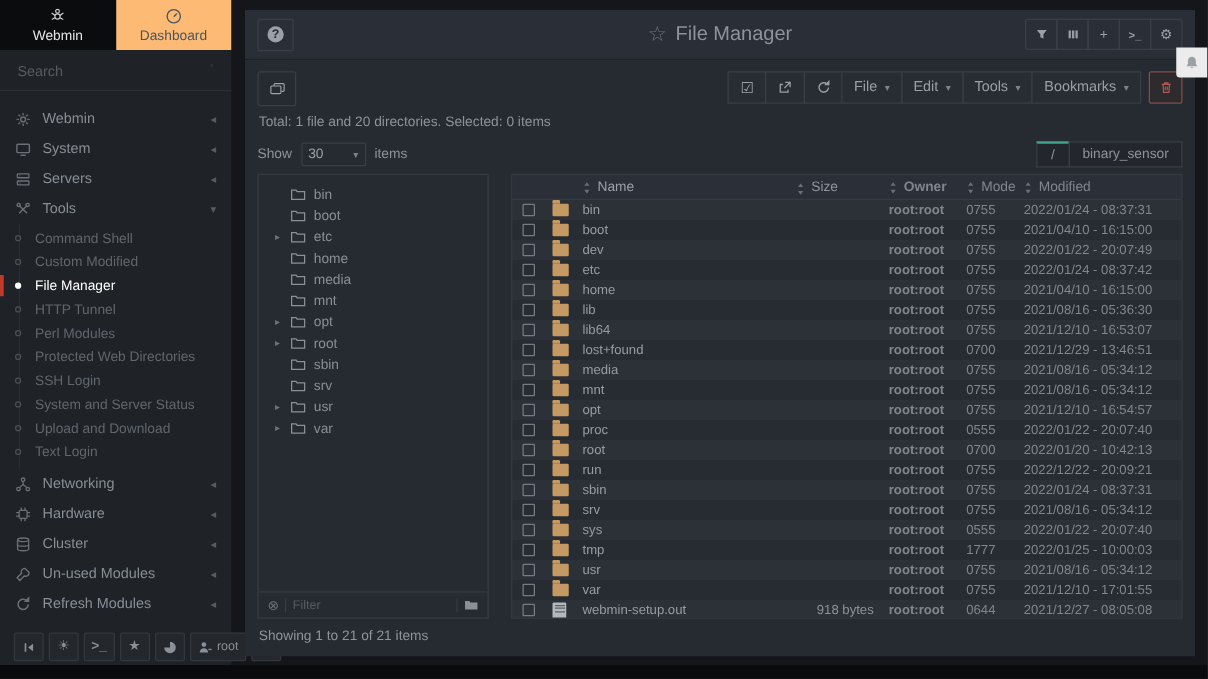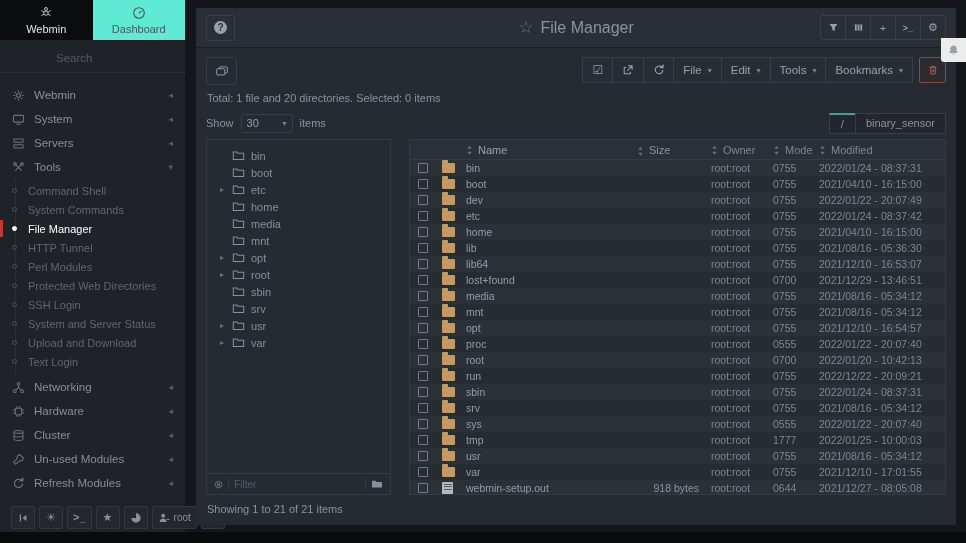--- a/index.html
+++ b/index.html
@@ -10,25 +10,25 @@
     -webkit-font-smoothing:antialiased;
   }
   svg { display:block; }
 
   
   .sidebar { position:absolute; left:0; top:0; width:185px; height:532px; background:#1f2328; }
   .side-tabs { display:flex; height:40px; }
   .side-tab { flex:1; display:flex; flex-direction:column; align-items:center; justify-content:center; gap:3px; font-size:11px; cursor:pointer; }
   .side-tab .tab-ic { width:14px; height:14px; color:#c7cbcf; }
   .side-tab.active { background:#0b0c0e; color:#e4e6e8; }
-  .side-tab.inactive { background:#5eead4; color:#4e545b; }
+  .side-tab.inactive { background:#fdba74; color:#4e545b; }
   .side-tab.inactive .tab-ic { color:#4e545b; }
 
   .search-row { display:flex; align-items:center; margin:0 0 4px 0; padding:11px 14px 8px 14px; border-bottom:1px solid #2b2f35; }
-  .search-row input { flex:1; background:transparent; border:0; outline:0; color:#9aa0a6; font-size:11.5px; font-family:"Liberation Sans",sans-serif;margin-left:42px; }
+  .search-row input { flex:1; background:transparent; border:0; outline:0; color:#9aa0a6; font-size:11.5px; font-family:"Liberation Sans",sans-serif; }
   .search-row input::placeholder { color:#565c63; }
   .search-ic { width:13px; height:13px; color:#565c63; }
 
   .menu { padding-top:6px; }
   .menu-item { display:flex; align-items:center; height:24px; padding:0 12px; gap:9px; font-size:11.5px; color:#878e95; cursor:pointer; }
   .mi-icon { width:13px; height:13px; color:#6b7178; flex:0 0 13px; }
   .mi-chev { margin-left:auto; font-size:9px; color:#565c63; }
   .submenu { position:relative; padding:2px 0 4px 0; }
   .submenu:before { content:""; position:absolute; left:15px; top:0; bottom:0; width:1px; background:#2a2e34; }
   .submenu-item { position:relative; display:flex; align-items:center; height:19px; padding-left:28px; gap:0; font-size:11px; color:#60666d; cursor:pointer; }
@@ -110,21 +110,21 @@
   .t-head { display:flex; align-items:center; height:20px; background:#2b3038; border-bottom:1px solid #363b42; font-size:11px; color:#9aa0a7; flex:0 0 20px; }
   .t-rows { overflow:hidden; }
   .t-row { display:flex; align-items:center; height:16px; font-size:10.5px; color:#969ca3; cursor:pointer; }
   .t-row:nth-child(odd) { background:#2c3138; }
   .t-row:nth-child(even) { background:#272c32; }
   .cell { display:flex; align-items:center; }
   .c-check { width:26px; flex:0 0 26px; justify-content:center; }
   .c-icon { width:30px; flex:0 0 30px; justify-content:flex-start; padding-left:6px; }
   .c-name { flex:1; min-width:0; }
   .c-size { width:100px; flex:0 0 100px; justify-content:flex-end; padding-right:12px; color:#8d939a;align-items:flex-end; }
-  .c-owner { width:62px; flex:0 0 62px; color:#80868d; }
+  .c-owner { width:62px; flex:0 0 62px; color:#80868d;font-weight:bold; }
   .c-mode { width:46px; flex:0 0 46px; color:#80868d; }
   .c-mod { width:126px; flex:0 0 126px; color:#80868d; }
   .hcell { gap:5px; }
   .sort-ic { width:7px; height:10px; color:#6a7077; flex:0 0 7px; }
   .cbx { width:10px; height:10px; border:1px solid #767c83; border-radius:1px; background:transparent; }
   .ficon.folder { width:13px; height:10px; background:#c49a62; border-radius:1px; position:relative; }
   .ficon.folder:before { content:""; position:absolute; top:-3px; left:0; width:6px; height:3px; background:#c49a62; border-radius:1px 1px 0 0; }
   .ficon.file { width:11px; height:13px; background:#b3b8be; border-radius:1px; padding:2px 1.5px; display:none; flex-direction:column; gap:1.5px; }
   .ficon.file i { display:block; height:1px; background:#5c6167; }
   .t-row.is-file .ficon.file { display:flex; }
@@ -214,21 +214,21 @@
     <span class="mi-chev">▾</span>
   </div>
 <div class="submenu">
   <div class="submenu-item">
     <span class="bullet"></span>
     <span class="smi-label">Command Shell</span>
   </div>
 
   <div class="submenu-item">
     <span class="bullet"></span>
-    <span class="smi-label">System Commands</span>
+    <span class="smi-label">Custom Modified</span>
   </div>
 
   <div class="submenu-item active">
     <span class="bullet"></span>
     <span class="smi-label">File Manager</span>
   </div>
 
   <div class="submenu-item">
     <span class="bullet"></span>
     <span class="smi-label">HTTP Tunnel</span>

